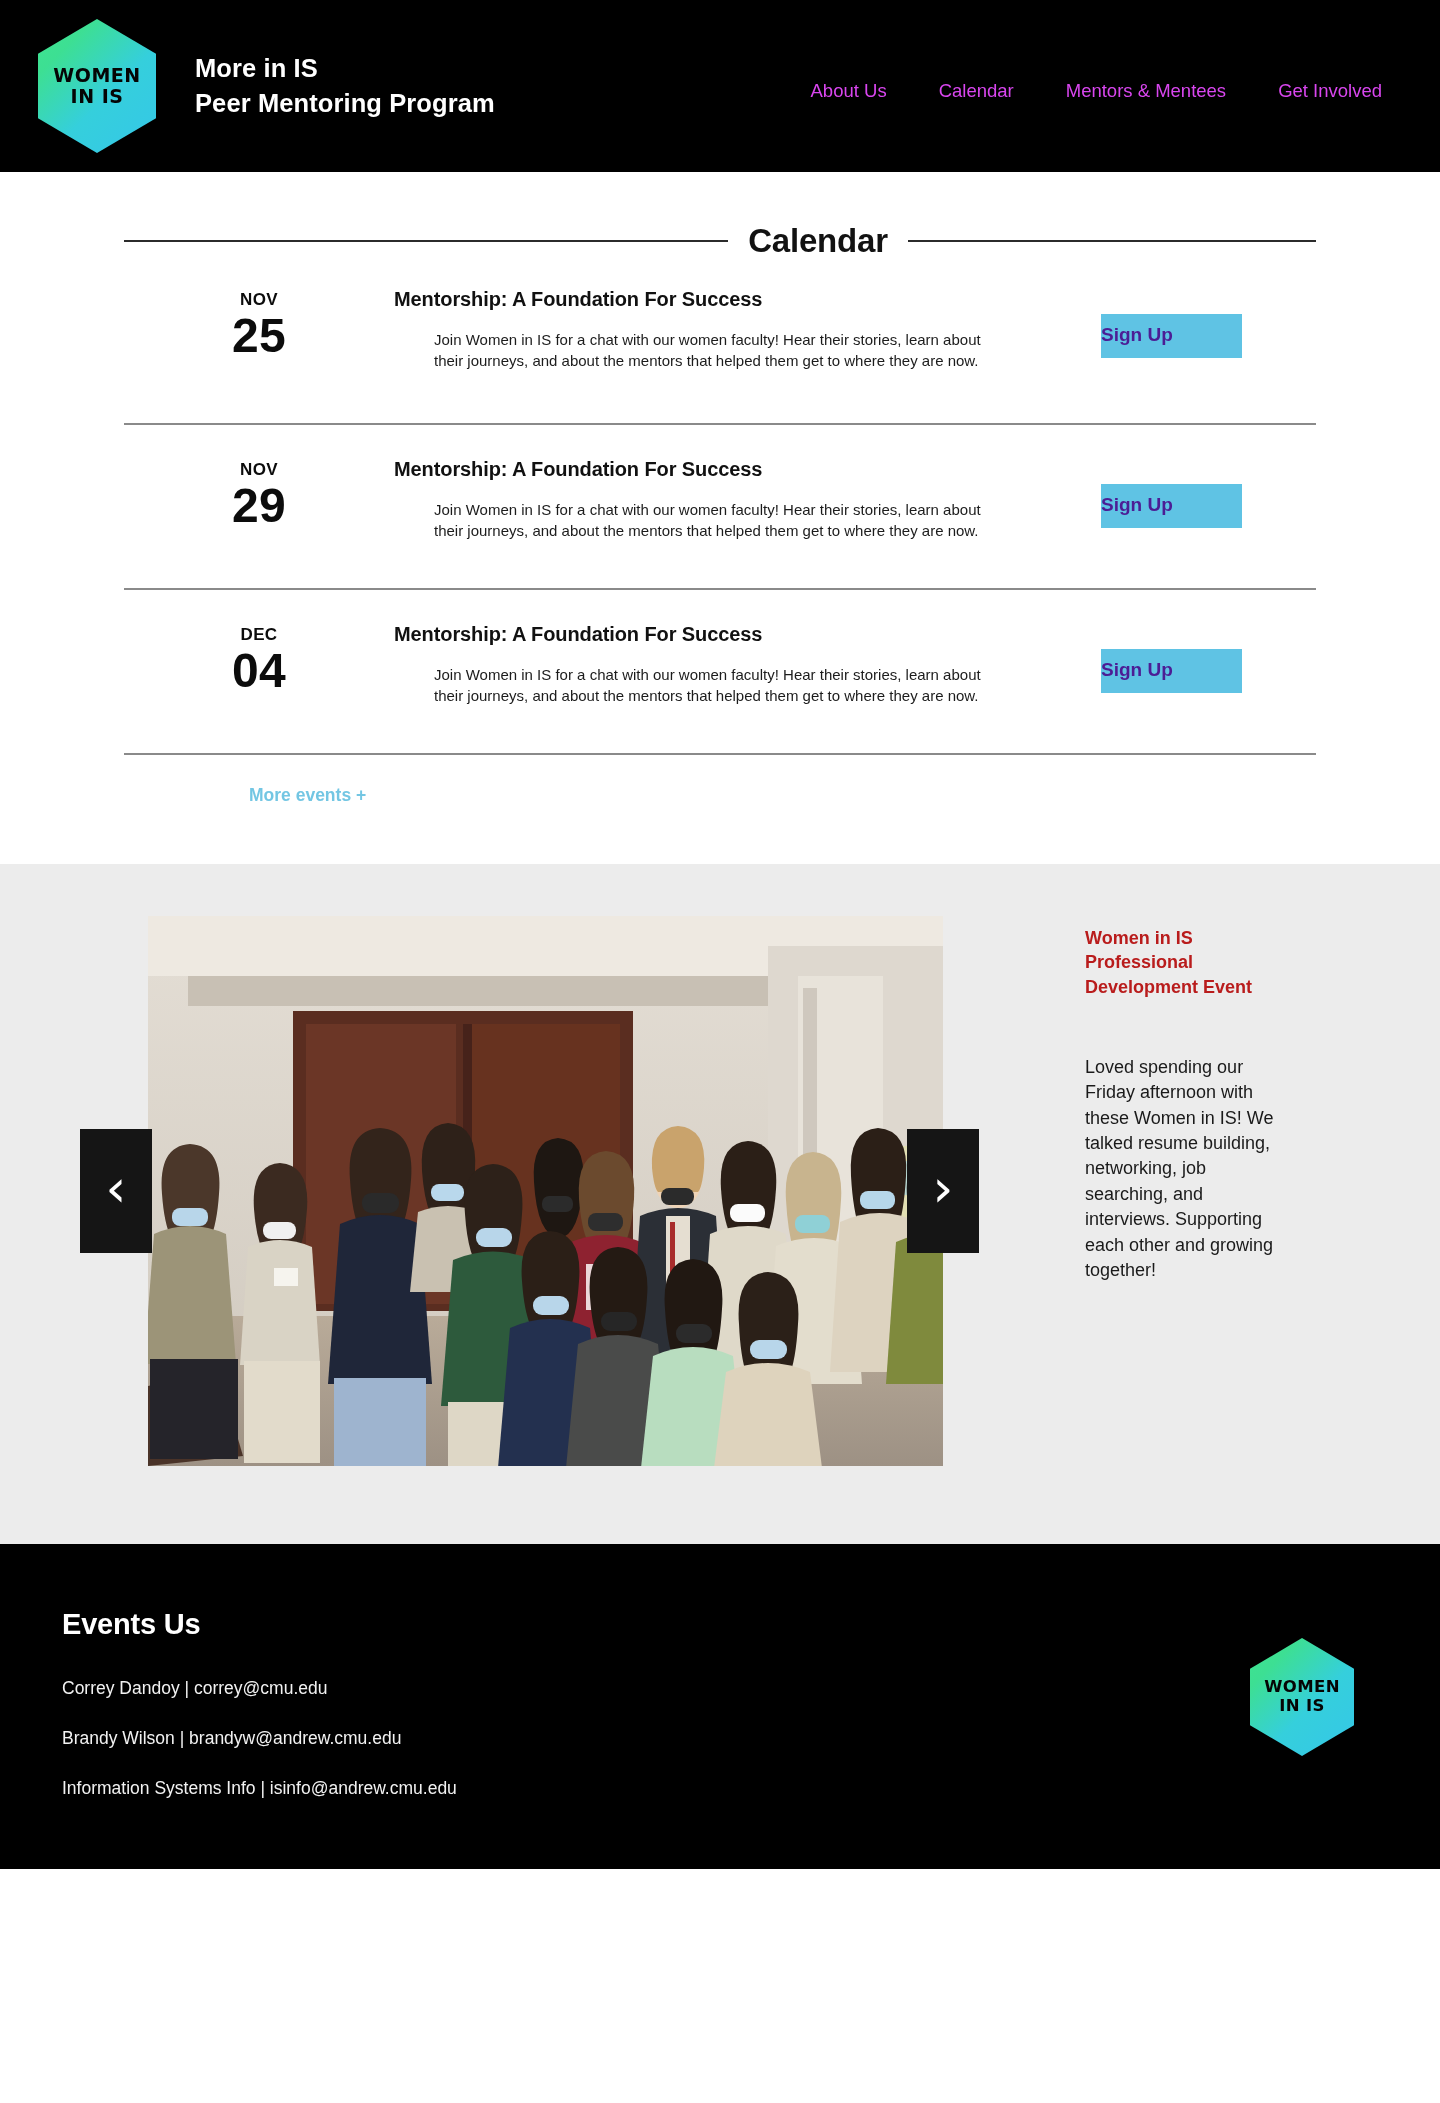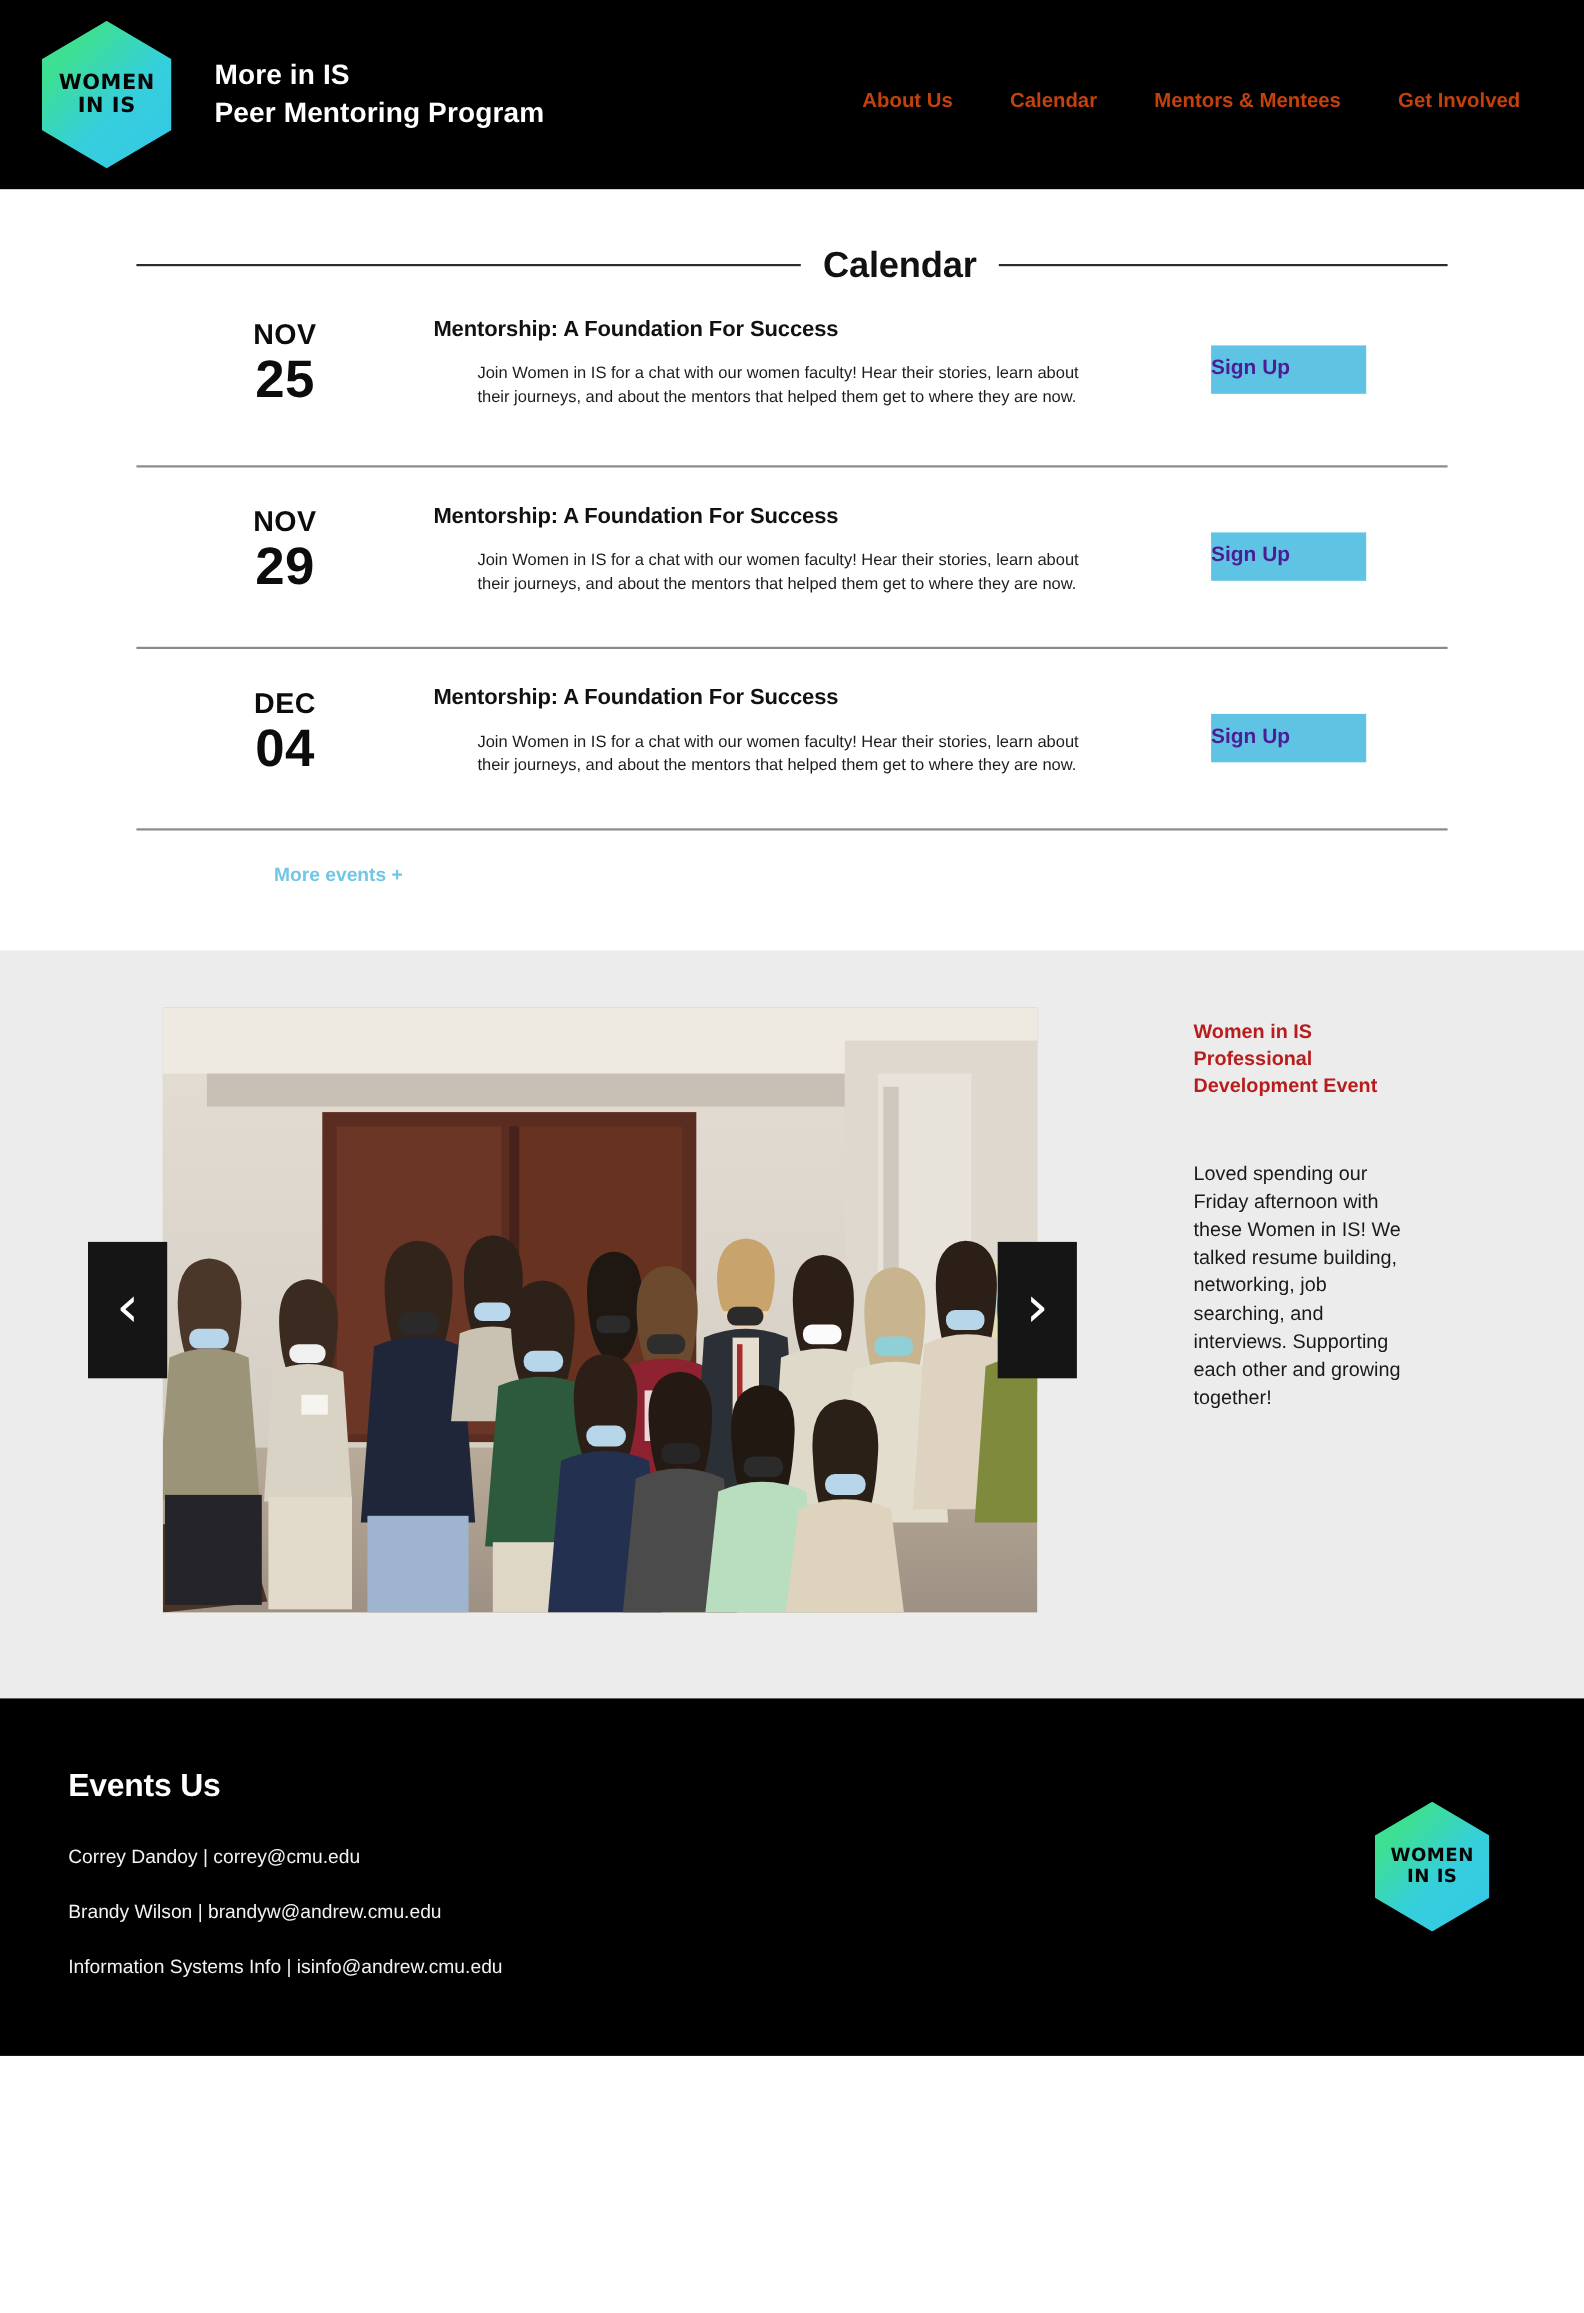--- a/index.html
+++ b/index.html
@@ -52,24 +52,24 @@
   }
   .site-nav {
     position: absolute;
     right: 58px;
     top: 80px;
     display: flex;
     align-items: baseline;
     gap: 52px;
   }
   .site-nav a {
-    color: #c2410c;
+    color: #d946ef;
     font-size: 18.5px;
     text-decoration: none;
-    font-weight: 700;
+    font-weight: 400;
     white-space: nowrap;
   }
 
   
   .calendar-section { background: #ffffff; padding-bottom: 58px; }
   .cal-head {
     display: flex;
     align-items: center;
     margin: 50px auto 0 auto;
     width: 1192px;
@@ -95,21 +95,21 @@
     min-height: 165px;
   }
   .event-row:first-of-type { padding-top: 22px; }
   .ev-date {
     width: 270px;
     flex: 0 0 270px;
     text-align: center;
     padding-top: 8px;
   }
   .ev-month {
-    font-size: 26px; font-weight: 700; color: #0c0c0c;
+    font-size: 17px; font-weight: 700; color: #0c0c0c;
     letter-spacing: 0.4px; line-height: 1.12;
   }
   .ev-day {
     font-size: 48px; font-weight: 700; color: #0c0c0c;
     line-height: 1.12; letter-spacing: 0.2px;
   }
   .ev-body { flex: 1 1 auto; padding-right: 30px; padding-top: 6px; }
   .ev-title {
     font-size: 20px; font-weight: 700; color: #111111;
     letter-spacing: -0.1px; margin-bottom: 18px;

